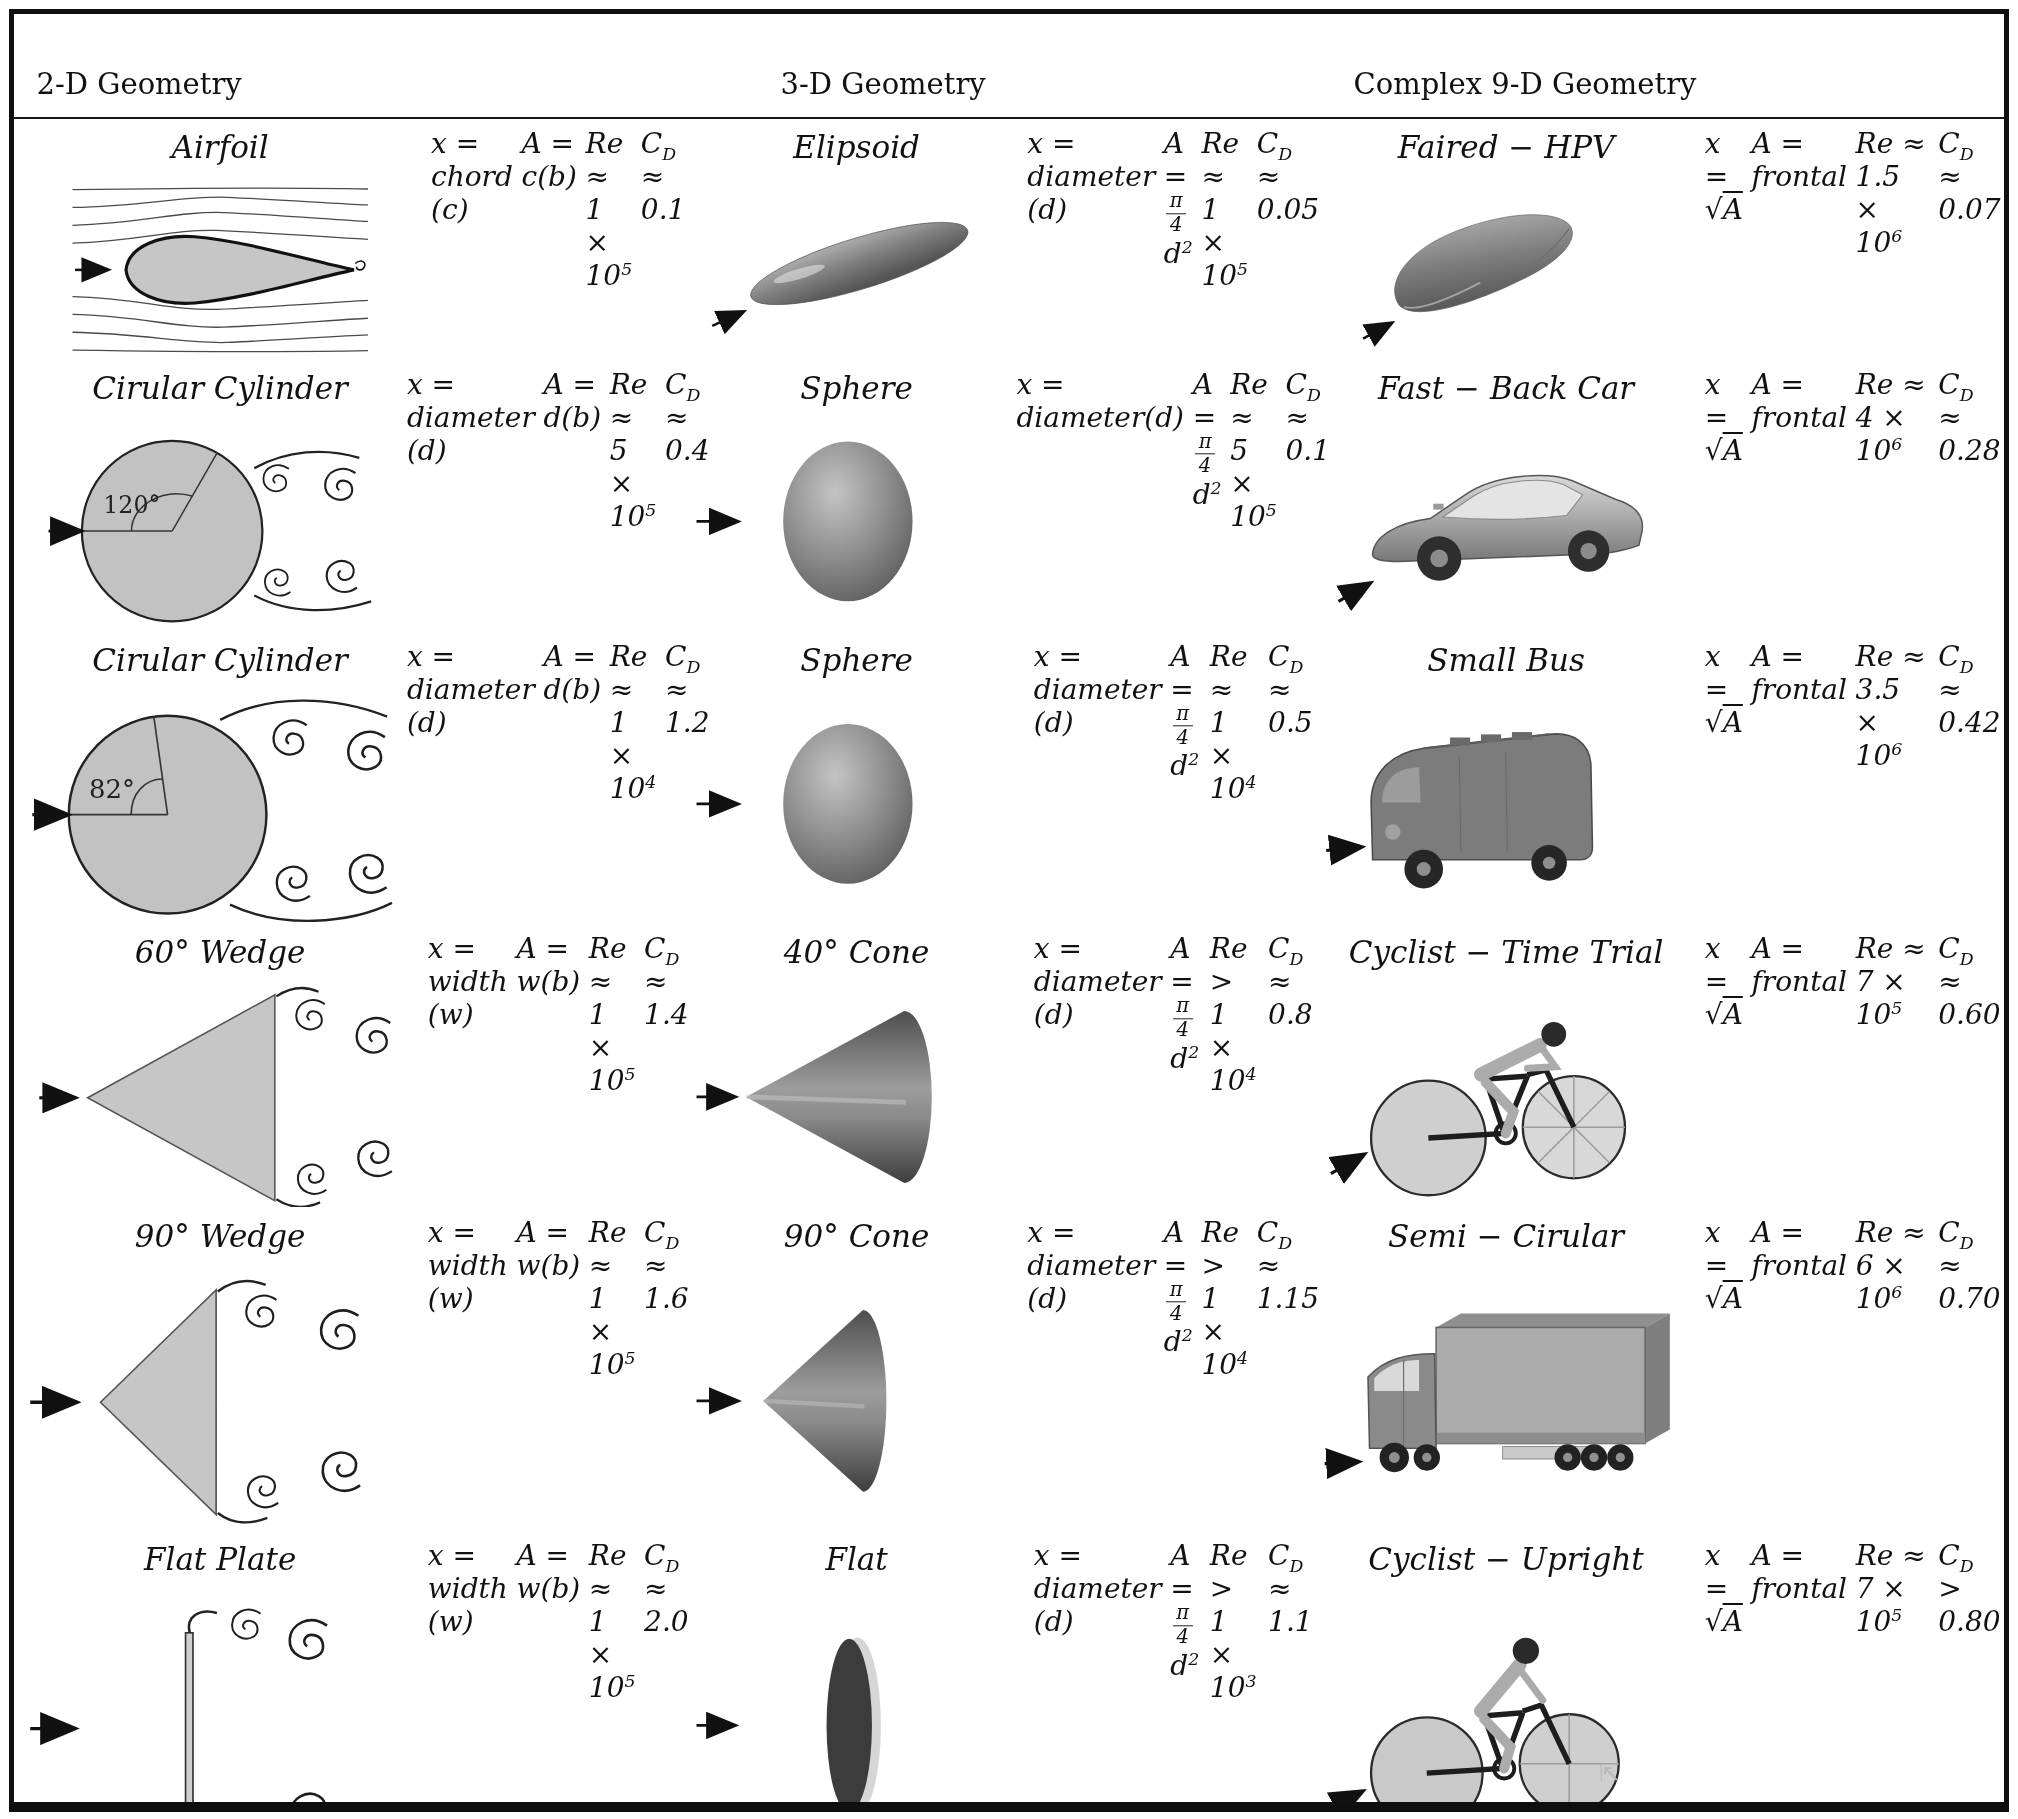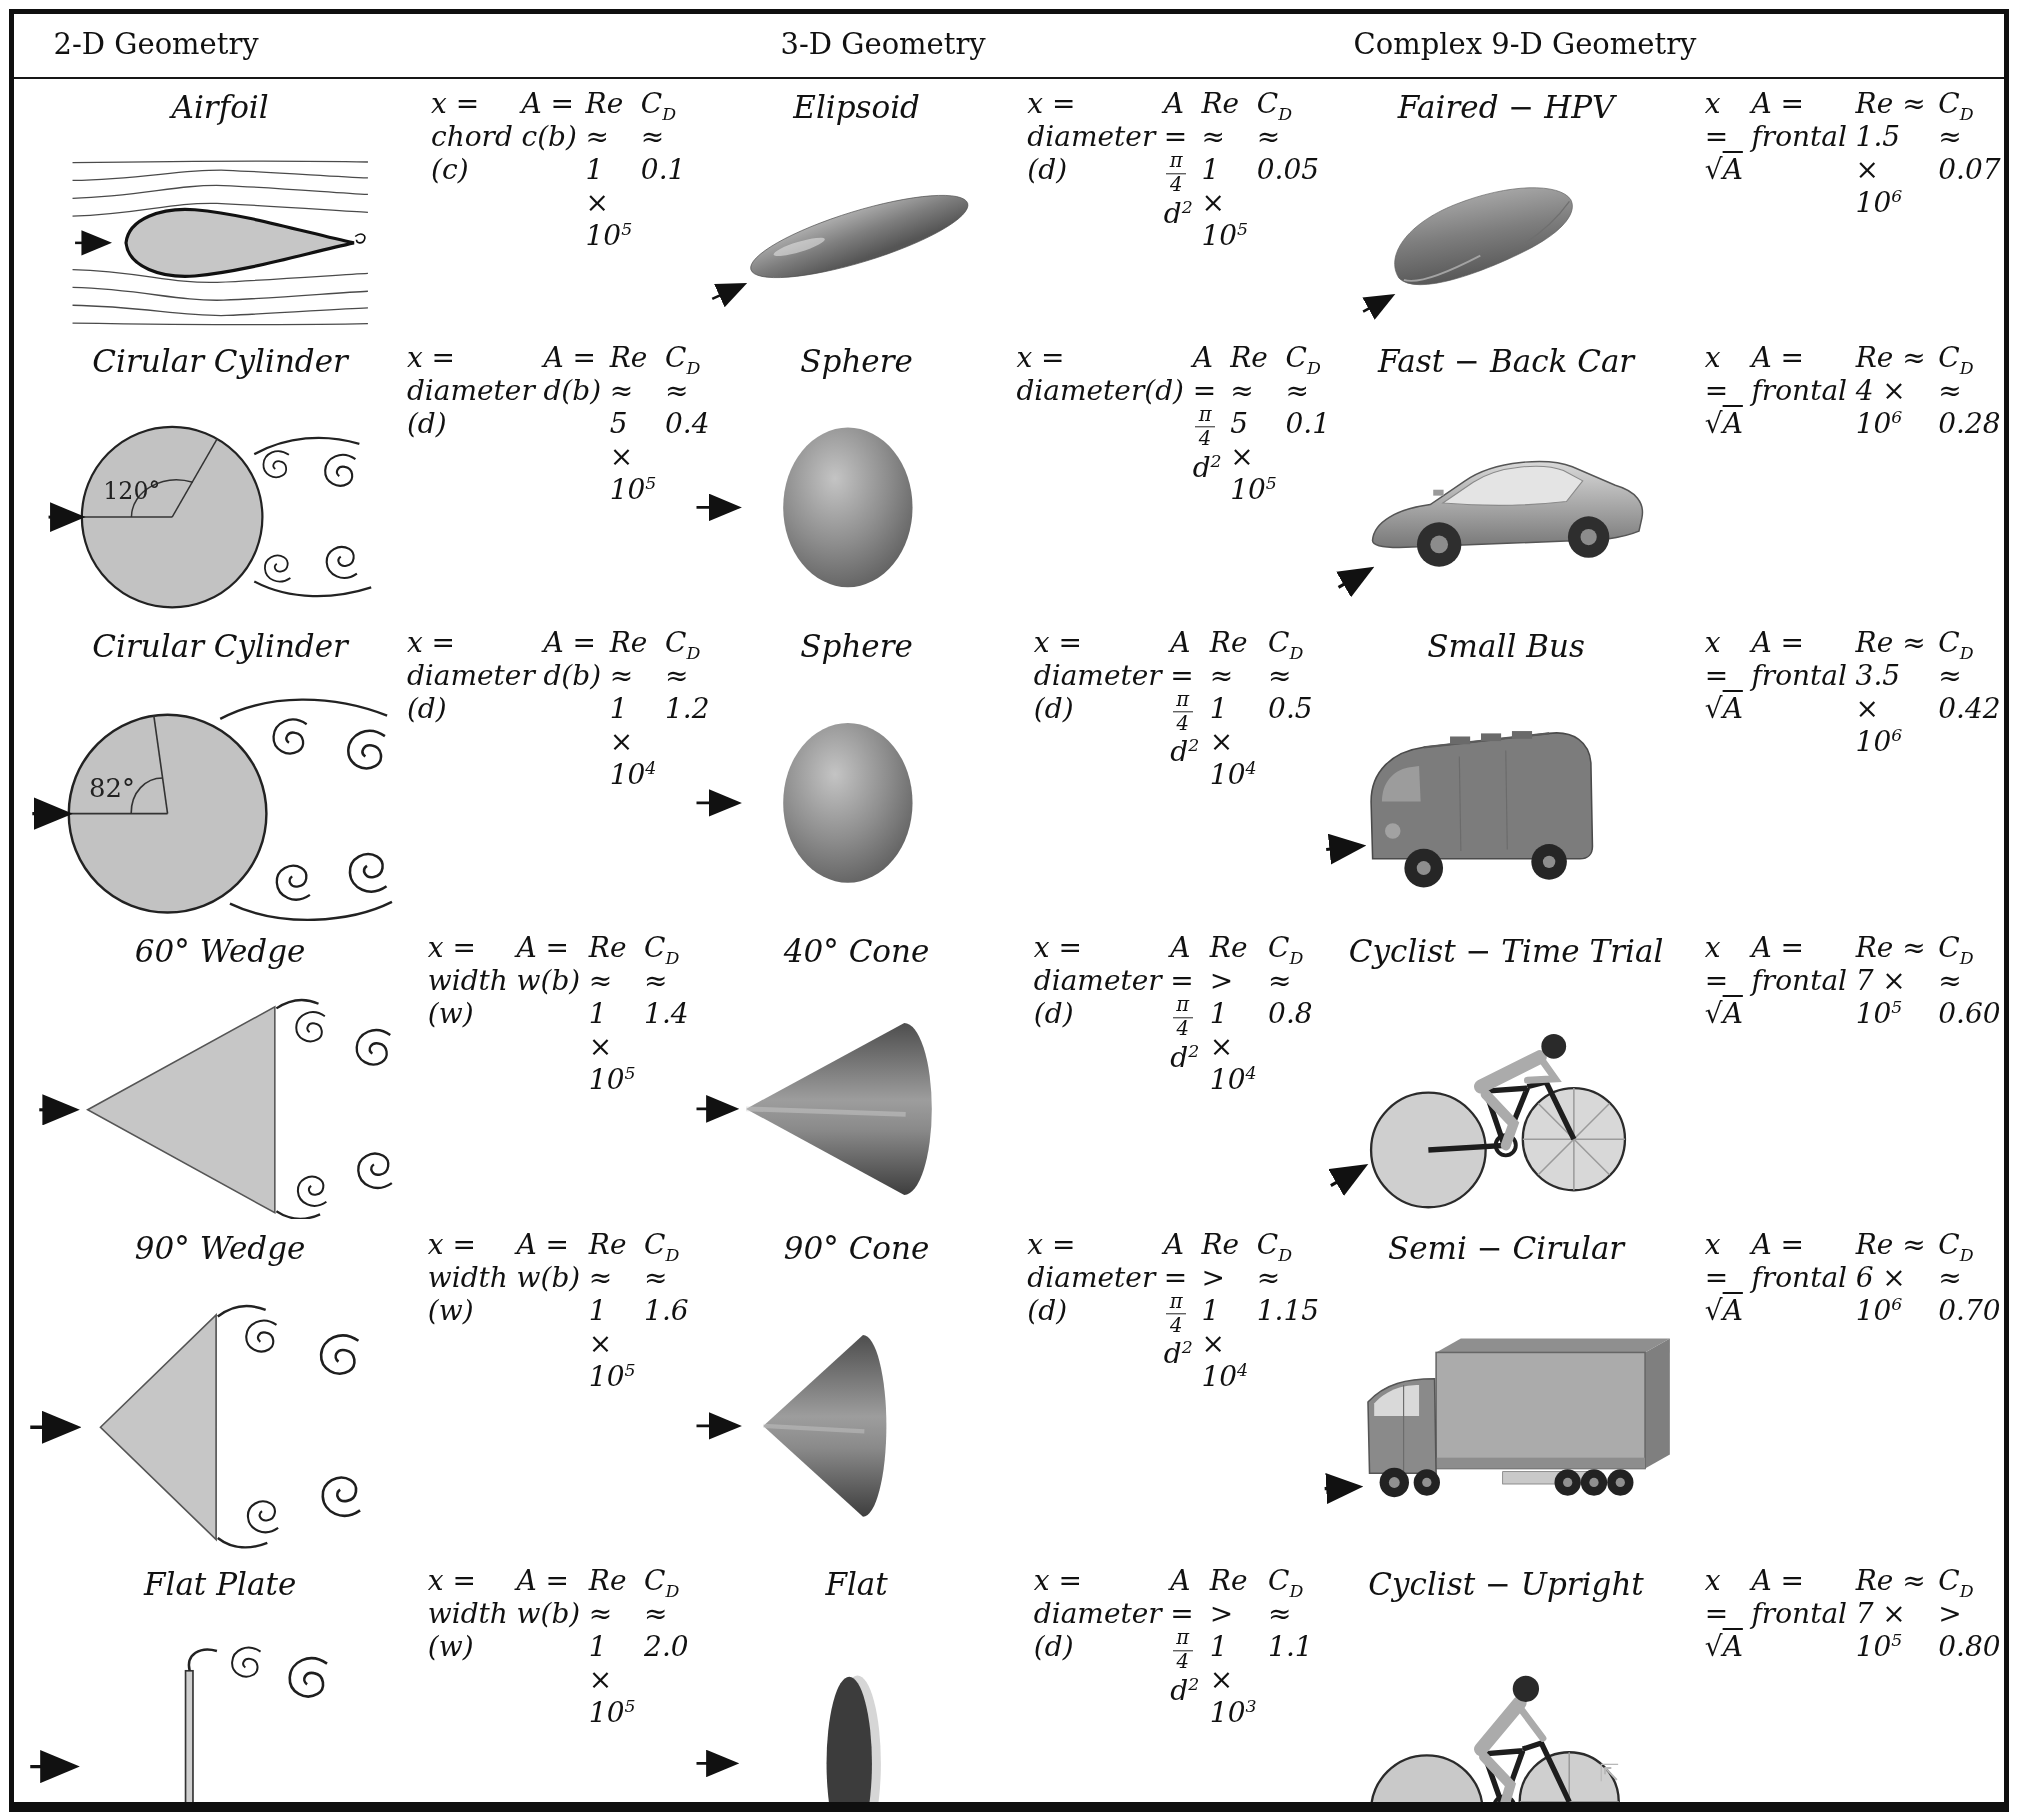--- a/index.html
+++ b/index.html
@@ -1,23 +1,23 @@
 <!DOCTYPE html>
 <html style="font-size:13.8px"><head>
 <meta charset="utf-8">
 <style>
   html,body{margin:0;padding:0;background:#fff;}
   #page{position:relative;width:2018px;height:1820px;box-sizing:border-box;background:#fff;padding:8.6px 8.6px 0 8.6px;font-family:"DejaVu Serif", serif;color:#111;}
   #frame{box-sizing:border-box;width:100%;height:1803px;border:5.2px solid #0f0f0f;border-bottom-width:10.3px;overflow:hidden;background:#fff;}
   .header{display:flex;align-items:flex-end;padding:13.8px 0 15.5px 0;border-bottom:2.6px solid #161616;font-size:29px;}
-  .h1{width:671px;padding-left:40px;box-sizing:border-box;}
+  .h1{width:671px;padding-left:23px;box-sizing:border-box;margin-top:40px;}
   .h2{width:628px;padding-left:96px;box-sizing:border-box;}
   .h3{flex:1;padding-left:41px;box-sizing:border-box;}
   .row{display:grid;grid-template-columns:413px 258px 344px 284px 387px 301px;align-items:stretch;padding-top:8.6px;}
-  .cell{box-sizing:border-box;gap:13px;}
+  .cell{box-sizing:border-box;}
   .img{display:flex;flex-direction:column;align-items:center;justify-content:flex-start;}
   .txt{display:flex;justify-content:center;gap:8.6px;font-style:italic;font-size:28px;padding-left:5.2px;}
   .fig-title{font-style:italic;font-size:31px;height:41px;line-height:41px;white-space:nowrap;}
   svg.fig{width:96%;}
   .r1 svg.fig{height:191px;} .r2 svg.fig{height:222px;} .r3 svg.fig{height:243px;}
   .r4 svg.fig{height:234px;} .r5 svg.fig{height:274px;} .r6 svg.fig{height:284px;}
   .eq sup{font-size:62%;vertical-align:super;line-height:0;}
   .eq sub{font-size:62%;vertical-align:sub;line-height:0;}
   .frac{display:inline-flex;flex-direction:column;vertical-align:middle;line-height:1;text-align:center;margin:0 2.6px;transform:translateY(-1.7px);}
   .frac .fn{border-bottom:1.7px solid #222;padding:0 3.4px 1.7px;font-size:70%;}

